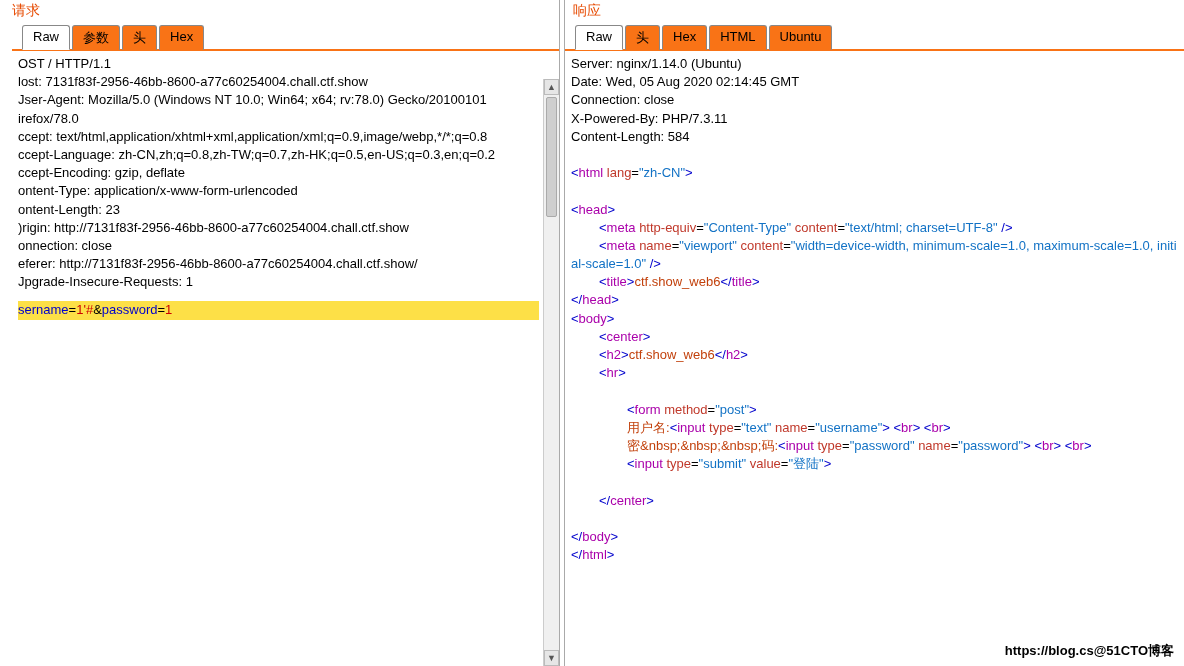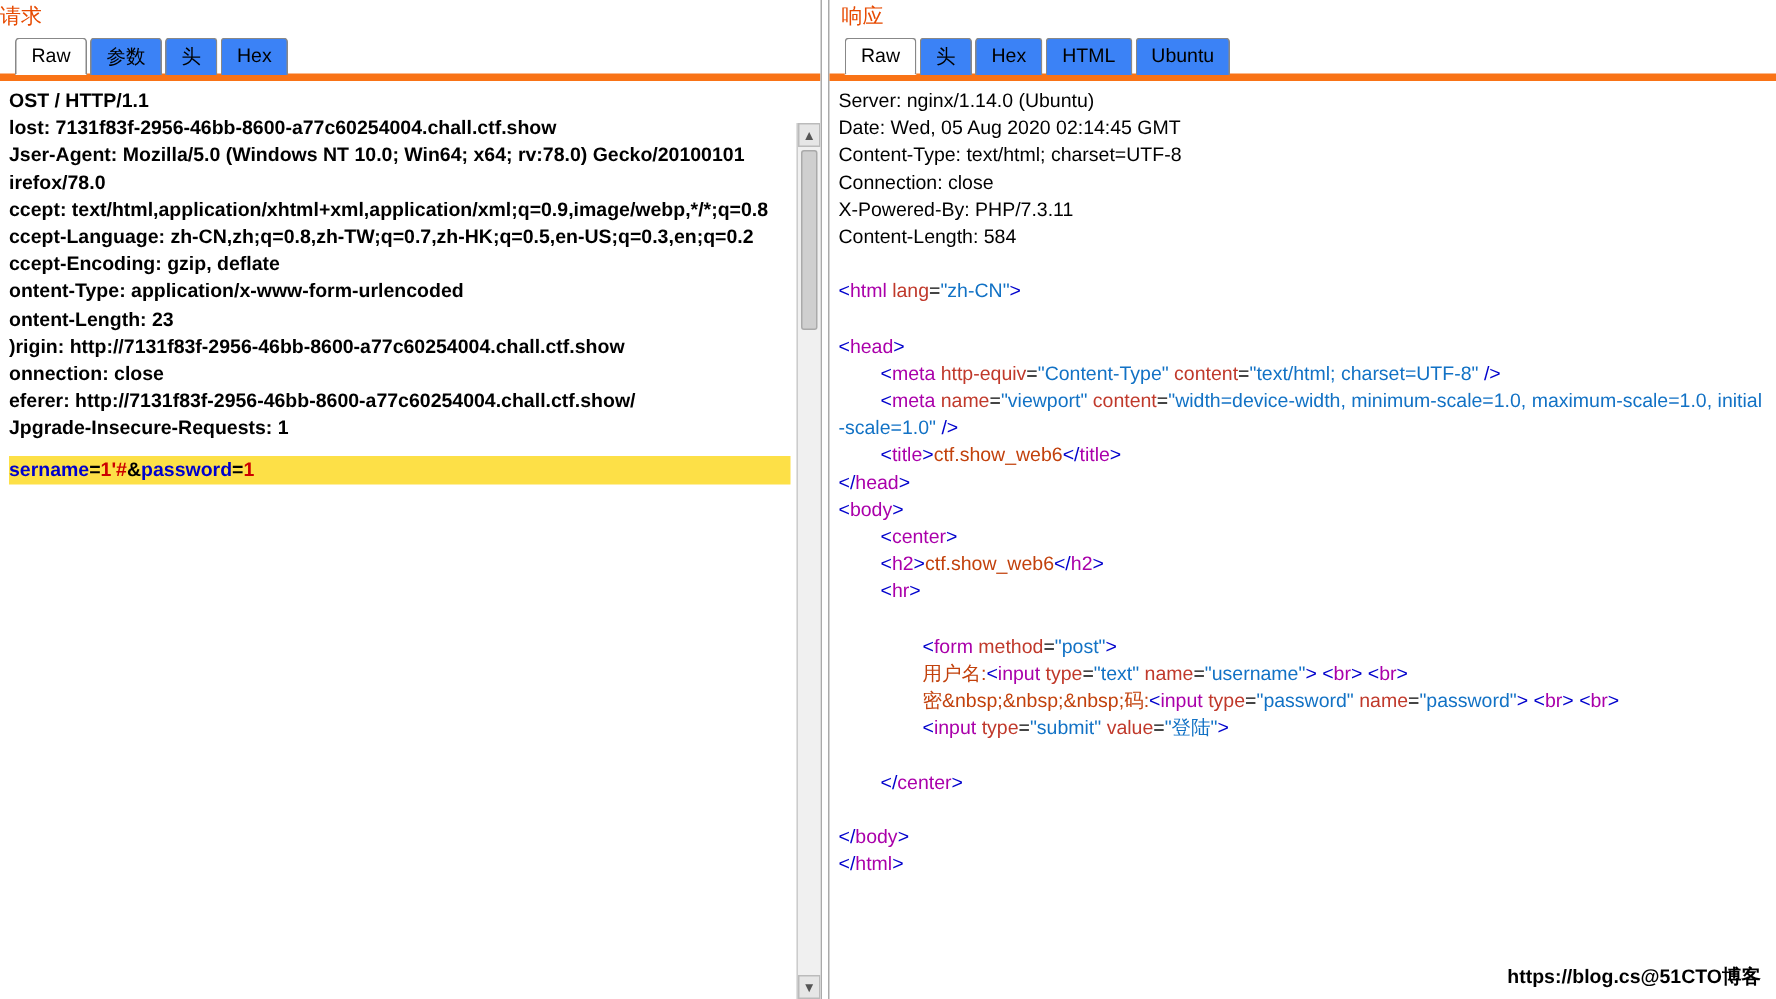--- a/index.html
+++ b/index.html
@@ -9,37 +9,37 @@
     font-size: 13px;
     background: #fff;
     color: #000;
     width: 1184px;
     height: 666px;
     overflow: hidden;
     position: relative;
   }
   .container { display: flex; width: 100%; height: 100%; }
   .pane { display: flex; flex-direction: column; height: 100%; }
-  .pane.left { width: 547px; }
+  .pane.left { width: 547px; margin-left: 12px; }
   .pane.right { flex: 1; }
   .divider { width: 6px; background: #fff; border-left: 1px solid #aaa; border-right: 1px solid #aaa; }
   .pane-title {
     color: #e74a00;
     font-size: 14px;
     padding: 2px 0 4px 0;
   }
   .tabs {
     display: flex;
-    border-bottom: 5px solid #f97316;
+    border-bottom: 2px solid #f97316;
     padding-left: 10px;
   }
   .tab {
     border: 1px solid #888;
     border-bottom: none;
-    background: #3b82f6;
+    background: #f97316;
     padding: 3px 10px;
     margin-right: 2px;
     border-top-left-radius: 3px;
     border-top-right-radius: 3px;
     font-size: 13px;
     cursor: pointer;
     position: relative;
     top: 1px;
   }
   .tab.active { background: #fff; border-bottom: 1px solid #fff; }
@@ -94,21 +94,21 @@
 <div class="container">
 
   <div class="pane left">
     <div class="pane-title">请求</div>
     <div class="tabs">
       <div class="tab active">Raw</div>
       <div class="tab">参数</div>
       <div class="tab">头</div>
       <div class="tab">Hex</div>
     </div>
-    <div class="content" style="padding-right:20px;font-weight:bold;">
+    <div class="content" style="padding-right:20px;">
       <div class="req-line">OST / HTTP/1.1</div>
       <div class="req-line">lost: 7131f83f-2956-46bb-8600-a77c60254004.chall.ctf.show</div>
       <div class="req-line">Jser-Agent: Mozilla/5.0 (Windows NT 10.0; Win64; x64; rv:78.0) Gecko/20100101</div>
       <div class="req-line">irefox/78.0</div>
       <div class="req-line">ccept: text/html,application/xhtml+xml,application/xml;q=0.9,image/webp,*/*;q=0.8</div>
       <div class="req-line">ccept-Language: zh-CN,zh;q=0.8,zh-TW;q=0.7,zh-HK;q=0.5,en-US;q=0.3,en;q=0.2</div>
       <div class="req-line">ccept-Encoding: gzip, deflate</div>
       <div class="req-line">ontent-Type: application/x-www-form-urlencoded</div>
       <div class="req-line">ontent-Length: 23</div>
       <div class="req-line">)rigin: http://7131f83f-2956-46bb-8600-a77c60254004.chall.ctf.show</div>
@@ -131,21 +131,20 @@
     <div class="tabs">
       <div class="tab active">Raw</div>
       <div class="tab">头</div>
       <div class="tab">Hex</div>
       <div class="tab">HTML</div>
       <div class="tab">Ubuntu</div>
     </div>
     <div class="content">
       <div class="res-line">Server: nginx/1.14.0 (Ubuntu)</div>
       <div class="res-line">Date: Wed, 05 Aug 2020 02:14:45 GMT</div>
-      <div class="res-line">Content-Type: text/html; charset=UTF-8</div>
       <div class="res-line">Connection: close</div>
       <div class="res-line">X-Powered-By: PHP/7.3.11</div>
       <div class="res-line">Content-Length: 584</div>
       <div class="res-line">&nbsp;</div>
 
       <div class="res-line"><span class="tagang">&lt;</span><span class="tagname">html</span> <span class="attname">lang</span>=<span class="attval">"<span>zh-CN</span>"</span><span class="tagang">&gt;</span></div>
       <div class="res-line">&nbsp;</div>
 
       <div class="res-line"><span class="tagang">&lt;</span><span class="tagname">head</span><span class="tagang">&gt;</span></div>
       <div class="res-line"><span class="indent1"></span><span class="tagang">&lt;</span><span class="tagname">meta</span> <span class="attname">http-equiv</span>=<span class="attval">"<span>Content-Type</span>"</span> <span class="attname">content</span>=<span class="attval">"<span>text/html; charset=UTF-8</span>"</span> <span class="tagang">/&gt;</span></div>

